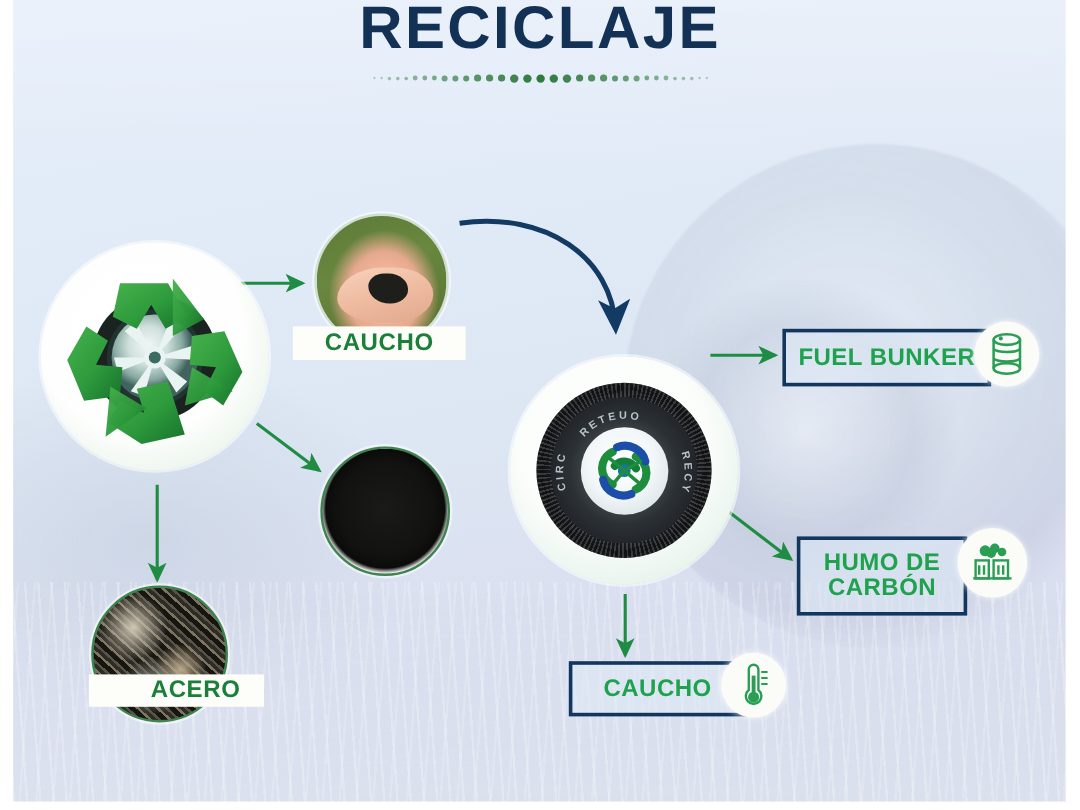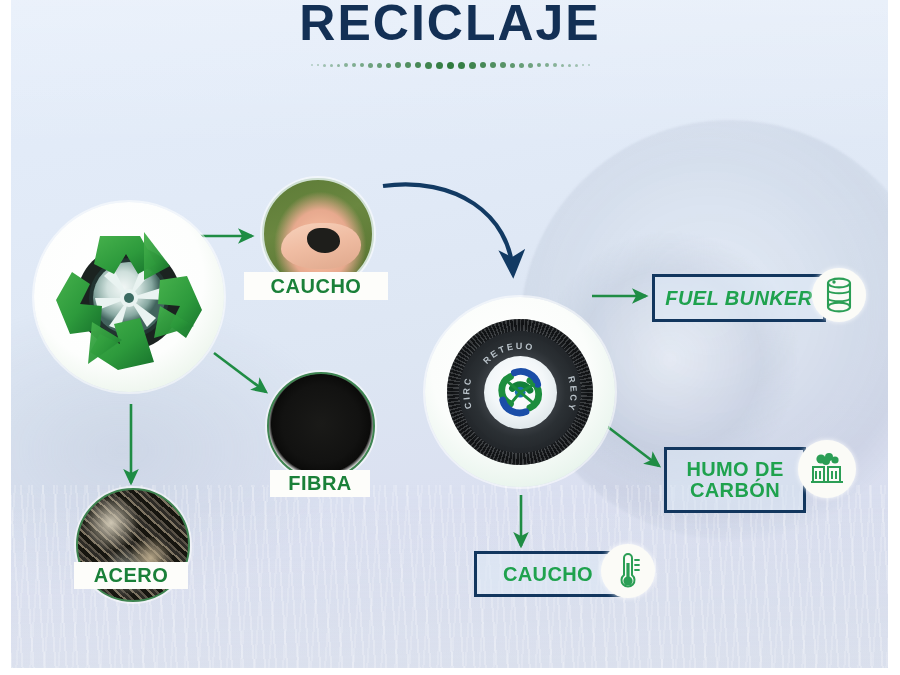--- a/index.html
+++ b/index.html
@@ -103,21 +103,21 @@
     border:2px solid #3e8450;}
   #caucho-hand{position:absolute;left:16%;top:40%;width:74%;height:42%;
     border-radius:50% 42% 46% 50%/60% 50% 54% 46%;
     background:linear-gradient(165deg,#f7d2bc 0%,#f0bda3 45%,#dfa88c 100%);}
   #caucho-crumb{position:absolute;left:40%;top:44%;width:30%;height:24%;
     border-radius:40% 50% 45% 55%;background:#1e1e1b;filter:blur(.4px);}
 
   
   #caucho-label{left:244px;top:272px;width:144px;height:28px;font-size:20px;text-align:center;}
   #fibra-label{left:270px;top:470px;width:100px;height:27px;font-size:20px;}
-  #acero-label{left:74px;top:562px;width:114px;height:27px;font-size:20px;}
+  #acero-label{left:74px;top:562px;width:114px;height:27px;font-size:20px;padding-left:32px;}
 
   
   #recycle-svg{position:absolute;left:14px;top:12px;}
 
   
   #tire{position:absolute;left:22px;top:22px;width:146px;height:146px;border-radius:50%;
     background:
       radial-gradient(circle at 50% 50%,
         #cfd6dc 0%,#c3ccd4 17%,#8f9aa3 26%,
         #3a3f44 34%,#2b3034 44%,#24282c 58%,#191c1f 66%,
@@ -132,21 +132,21 @@
   #tire-logo{position:absolute;left:30%;top:30%;width:40%;height:40%;}
   .rim-text{position:absolute;left:0;top:0;width:146px;height:146px;}
   .rim-text text{fill:#b9c2c9;font-size:9px;letter-spacing:2.4px;font-family:"Liberation Sans",sans-serif;font-weight:700;}
 
   
   .obox{
     position:absolute;border:3px solid #12365e;background:rgba(223,234,246,.55);
     display:flex;align-items:center;justify-content:center;
     color:#1fa24e;font-weight:700;letter-spacing:.4px;line-height:1.05;text-align:center;
   }
-  #fuel-box{left:652px;top:274px;width:168px;height:42px;font-size:20px;font-style:italic;}
+  #fuel-box{left:652px;top:274px;width:168px;height:42px;font-size:20px;}
   #humo-box{left:664px;top:447px;width:136px;height:60px;font-size:20px;}
   #calor-box{left:474px;top:551px;width:142px;height:40px;font-size:20px;}
 
   .iconcirc{
     position:absolute;border-radius:50%;background:#fbfbf7;
     display:flex;align-items:center;justify-content:center;
     box-shadow:0 0 5px rgba(255,255,255,.9);
   }
   #fuel-icon-circle{left:812px;top:268px;width:54px;height:54px;}
   #humo-icon-circle{left:798px;top:440px;width:58px;height:58px;}
@@ -274,21 +274,20 @@
     </svg>
   </div>
 
   <div class="circ" id="caucho-photo">
     <div id="caucho-hand"></div>
     <div id="caucho-crumb"></div>
   </div>
   <div class="chip" id="caucho-label">CAUCHO</div>
 
   <div class="circ" id="fibra-photo"></div>
-  <div class="chip" id="fibra-label">FIBRA</div>
 
   <div class="circ" id="acero-photo"></div>
   <div class="chip" id="acero-label">ACERO</div>
 
   <div class="circ" id="tire-circle">
     <div id="tire">
       <div id="tire-tread"></div>
       <svg class="rim-text" viewBox="0 0 146 146">
         <defs>
           <path id="arcTop" d="M 30,73 A 43,43 0 0 1 116,73"></path>

